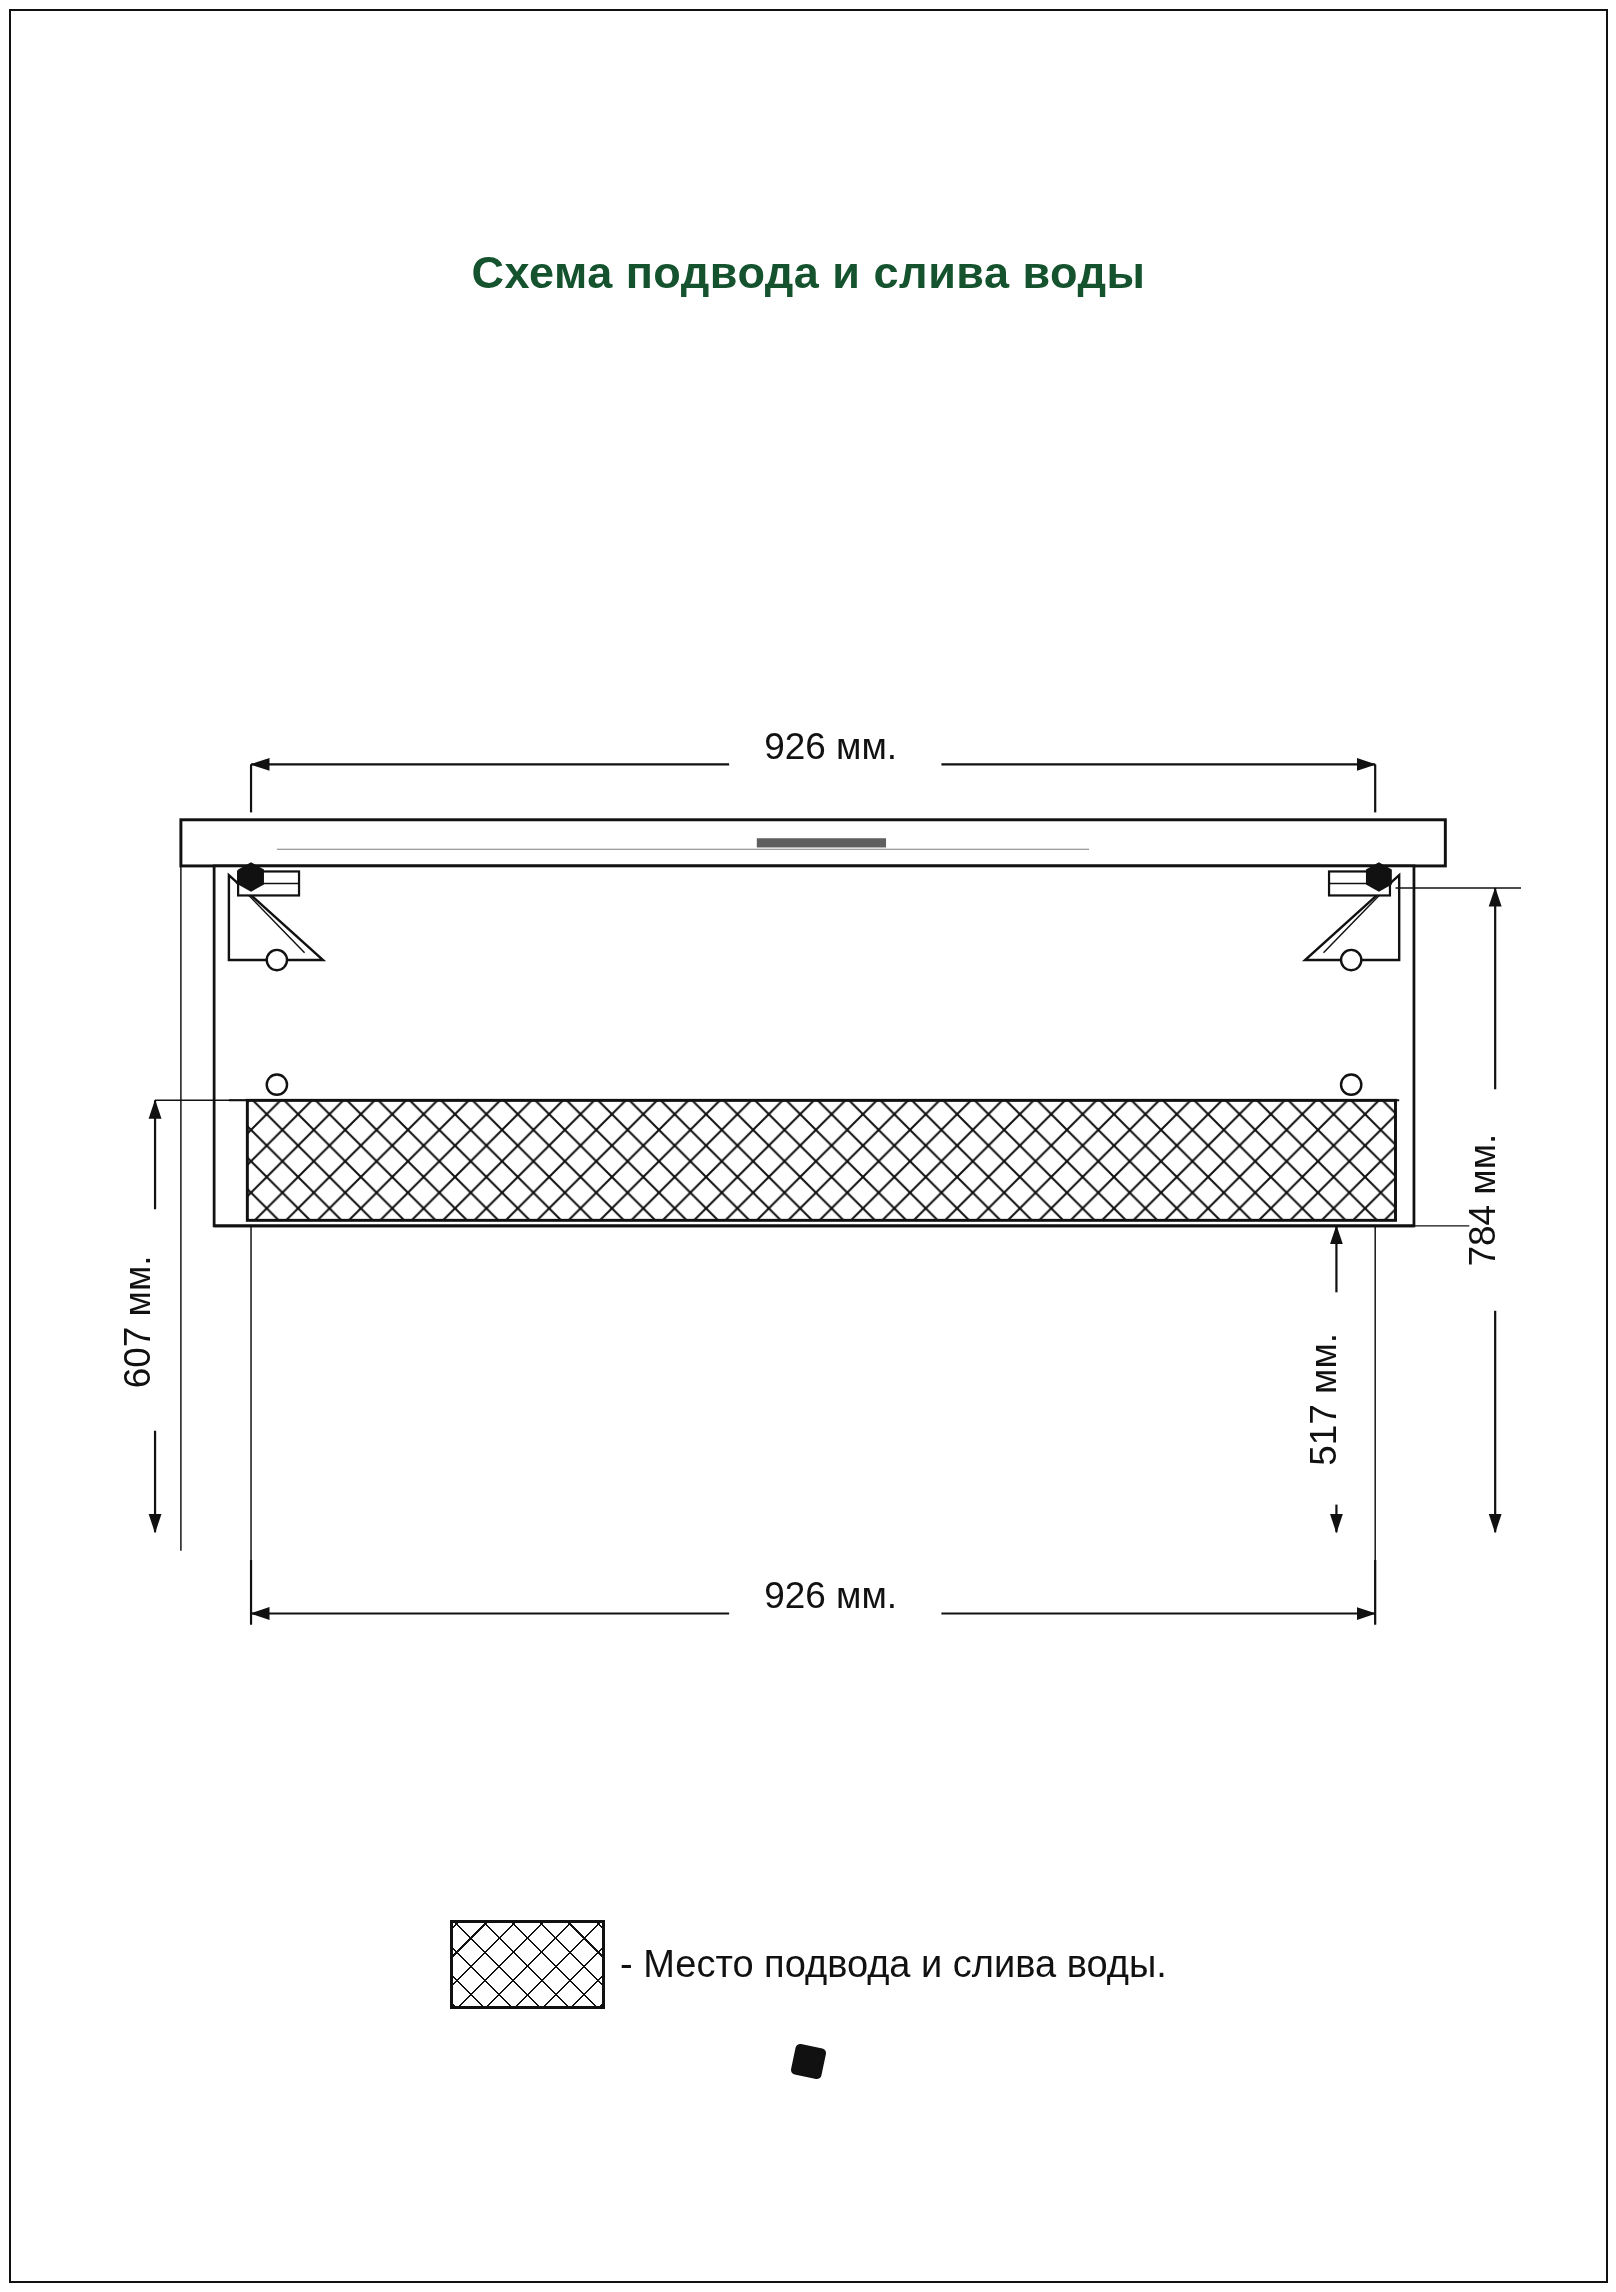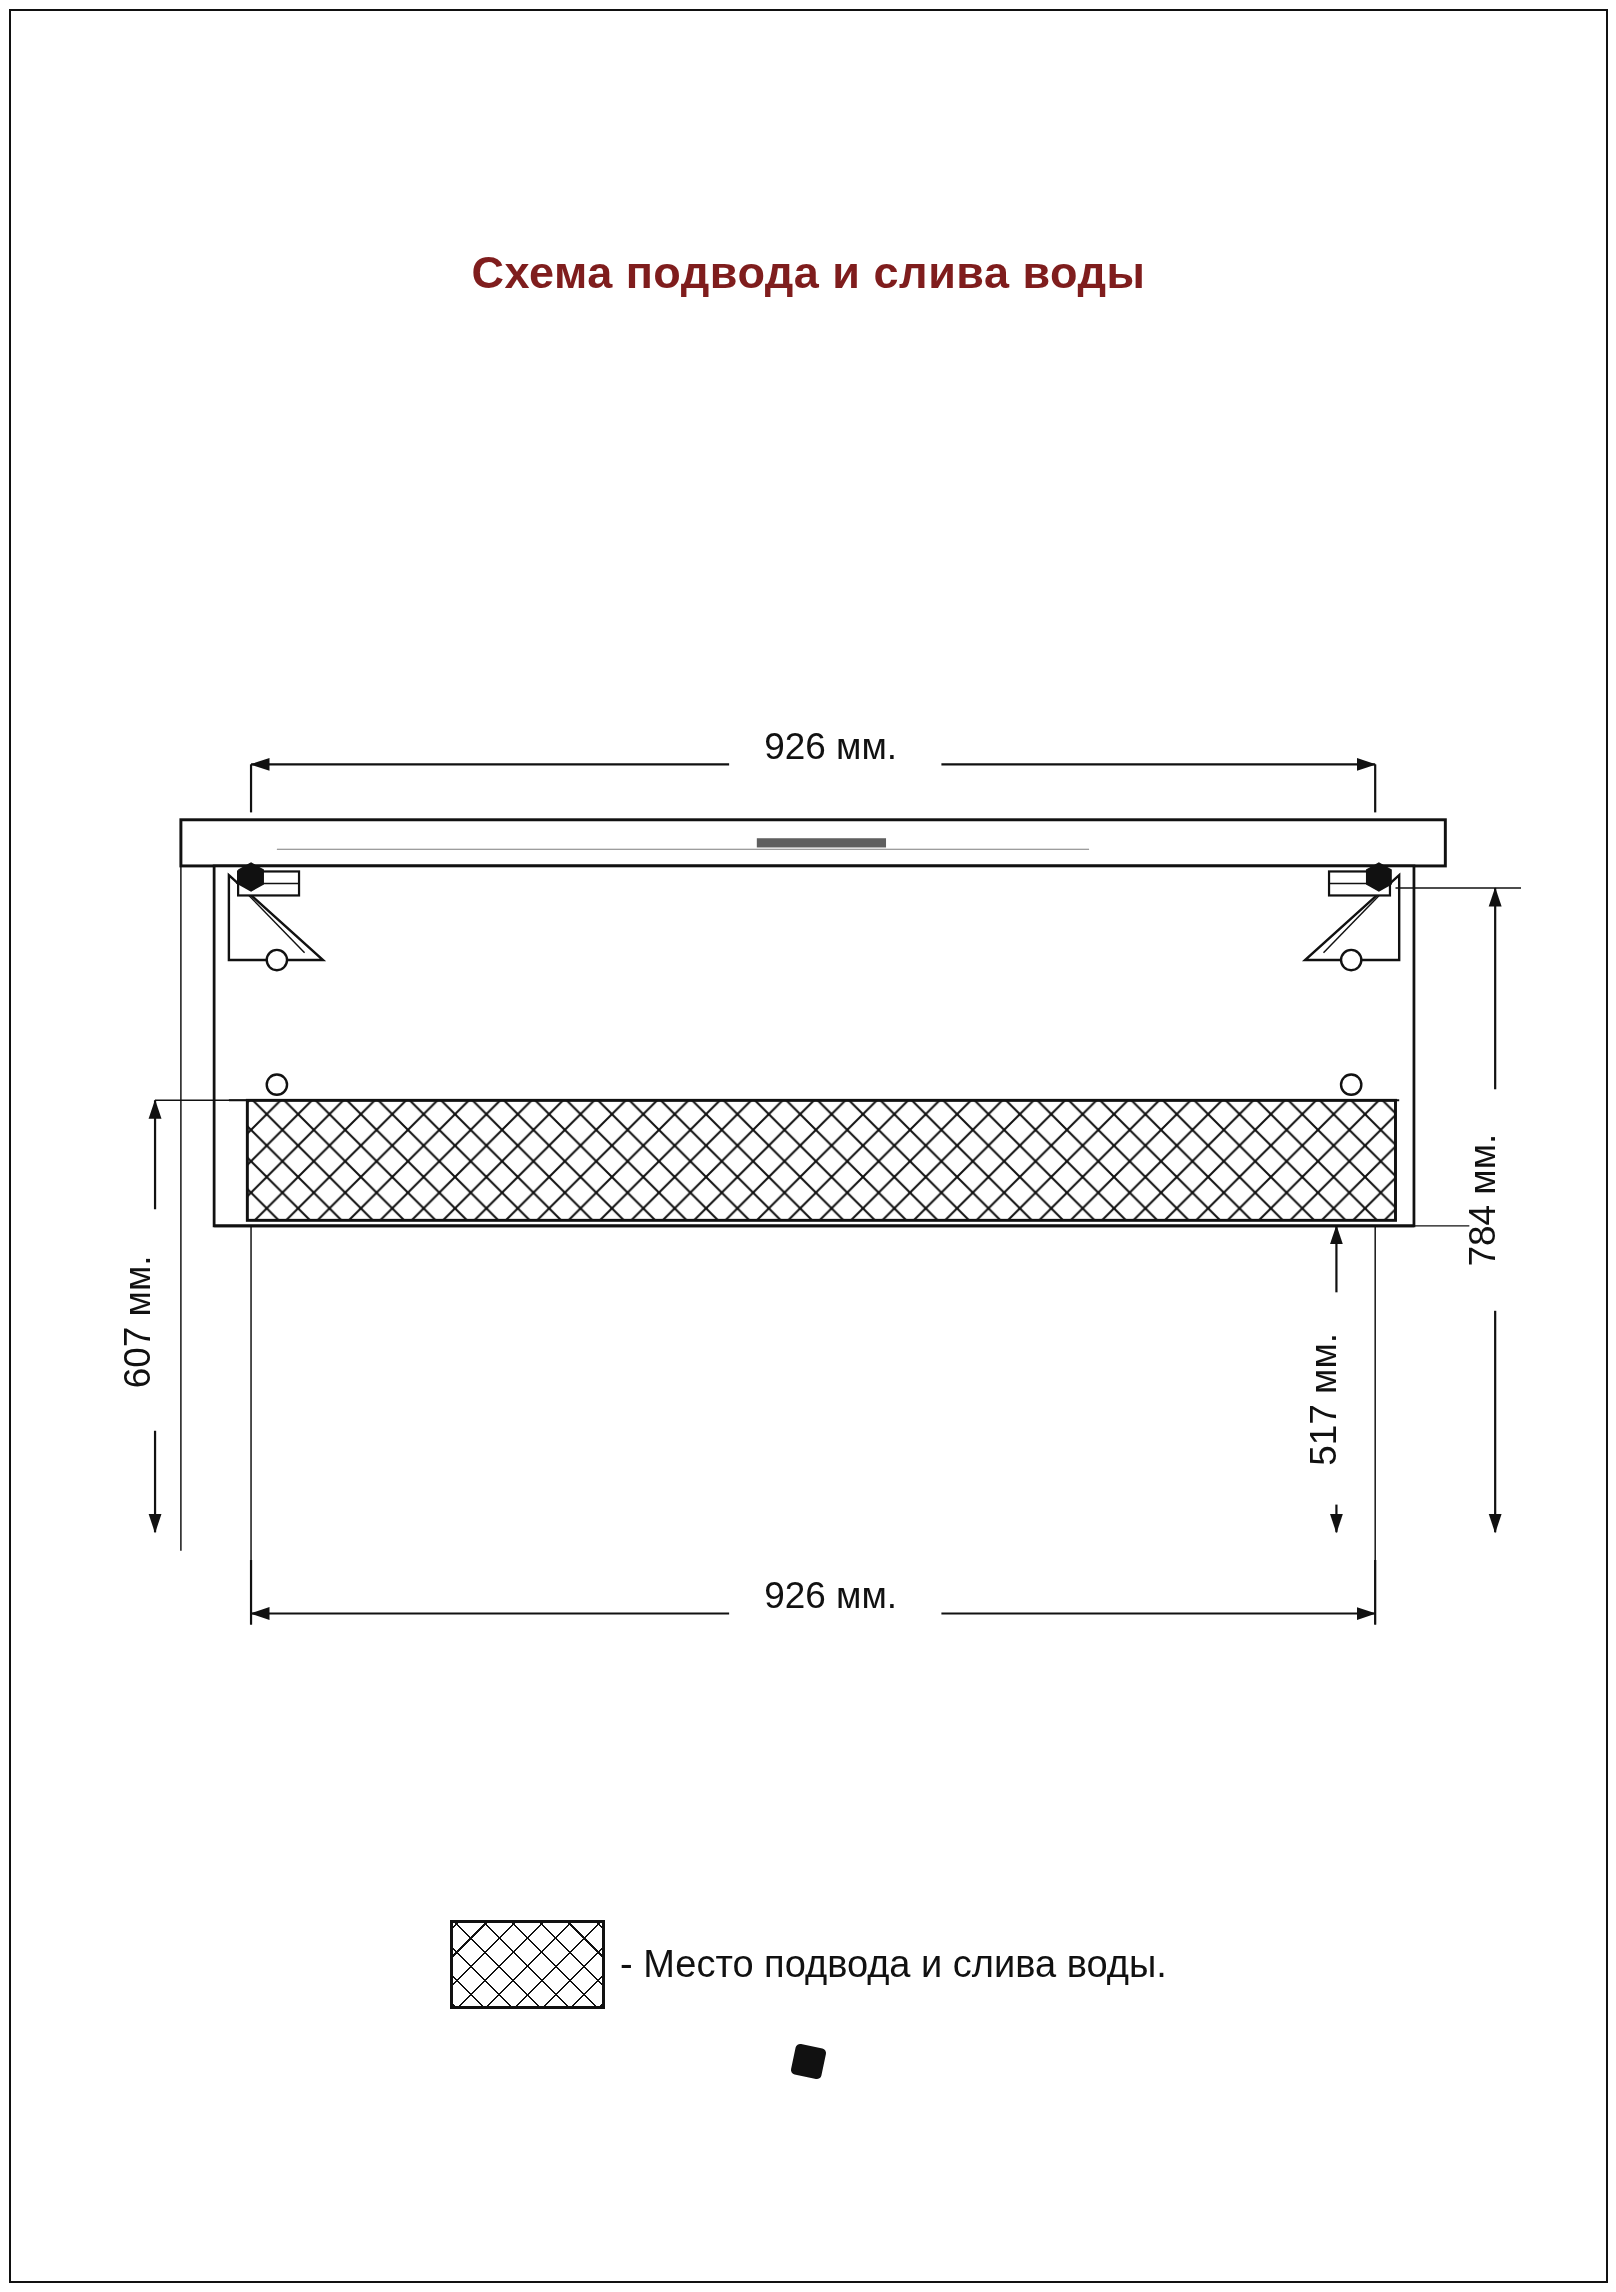--- a/index.html
+++ b/index.html
@@ -28,21 +28,21 @@
     box-sizing: border-box;
   }
   .title {
     position: absolute;
     left: 0;
     top: 247px;
     width: 1617px;
     text-align: center;
     font-size: 45px;
     font-weight: bold;
-    color: #7f1d1d;
+    color: #14532d;
     letter-spacing: 0.5px;
   }
 
   
   .drawing {
     position: absolute;
     left: 0;
     top: 0;
     width: 1617px;
     height: 2293px;

